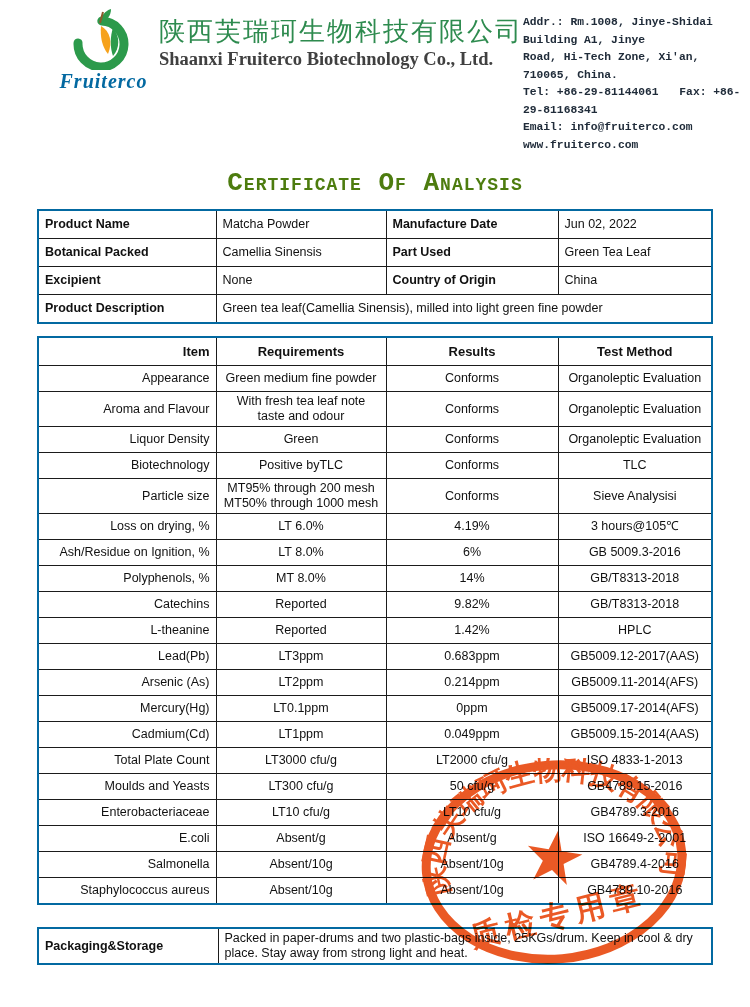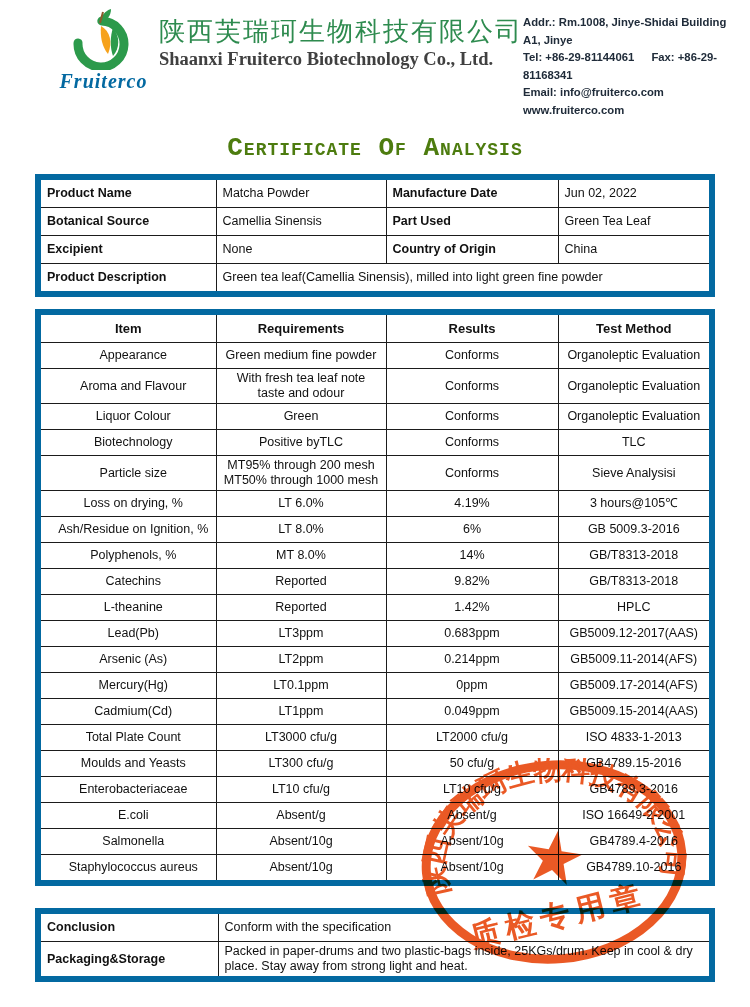--- a/index.html
+++ b/index.html
@@ -9,42 +9,42 @@
   
   .header{display:flex;align-items:flex-start;padding:8px 6px 4px 56px;}
   .logo-block{width:110px;text-align:center;}
   .logo-word{font-family:"Liberation Serif",serif;font-style:italic;font-weight:700;
              font-size:20px;color:#0369a1;letter-spacing:1px;margin-top:-4px;}
   .name-block{flex:1;padding:6px 0 0 8px;}
   .company-cn{font-family:"Liberation Serif",serif;font-size:26px;color:#2e8b4f;
               letter-spacing:2px;white-space:nowrap;}
   .company-en{font-family:"Liberation Serif",serif;font-weight:700;font-size:18.5px;
               color:#404040;white-space:nowrap;}
-  .contact-block{width:256px;font-family:Liberation Sans, sans-serif;font-weight:700;
+  .contact-block{width:256px;font-family:Liberation Mono, monospace;font-weight:700;
                  font-size:11.3px;line-height:17.5px;color:#202c3a;padding-top:6px;}
   .contact-row span{margin-right:14px;}
   .contact-row span:last-child{margin-right:0;}
 
   
   .doc-title{text-align:center;font-family:Liberation Mono, monospace;font-weight:700;
              font-variant:small-caps;font-size:26px;color:#4d7c0f;letter-spacing:1px;
              margin:10px 0 11px 0;}
 
   
   table{border-collapse:collapse;table-layout:fixed;width:674px;margin:0 auto;
-        border:6px solid #0369a1;}
+        border:2px solid #0369a1;}
   td,th{border:1.5px solid #1b1b1b;padding:2px 6px;font-size:12.5px;line-height:1.2;
         overflow:hidden;vertical-align:middle;}
   .product-table td{height:23px;}
   .product-table td:nth-child(odd){font-weight:700;}
   .analysis-table{margin-top:12px;}
   .analysis-table th{font-size:13px;height:23px;}
-  .analysis-table th:first-child{text-align:center;}
+  .analysis-table th:first-child{text-align:right;}
   .analysis-table td{text-align:center;white-space:pre-line;height:21px;}
-  .analysis-table td:first-child{text-align:center;padding-left:16px;}
+  .analysis-table td:first-child{text-align:right;padding-left:16px;}
   .final-table{margin-top:22px;}
   .final-table td{height:23px;}
   .final-table td:first-child{font-weight:700;}
 
   
   .stamp{position:absolute;left:416px;top:758px;width:276px;height:212px;
          mix-blend-mode:multiply;opacity:.9;color:#e8470d;pointer-events:none;}
   .stamp svg{width:100%;height:100%;}
   .stamp text{font-family:"Liberation Sans",sans-serif;font-weight:700;}
 </style>
@@ -69,20 +69,21 @@
       <div class="logo-word">Fruiterco</div>
     </div>
 
     <div class="name-block">
       <div class="company-cn">陕西芙瑞珂生物科技有限公司</div>
       <div class="company-en">Shaanxi Fruiterco Biotechnology Co., Ltd.</div>
     </div>
 
     <div class="contact-block">
       <div class="contact-row">Addr.: Rm.1008, Jinye-Shidai Building A1, Jinye</div>
+      <div class="contact-row">Road, Hi-Tech Zone, Xi'an, 710065, China.</div>
       <div class="contact-row">
         <span>Tel: +86-29-81144061</span>
         <span>Fax: +86-29-81168341</span>
       </div>
       <div class="contact-row">
         <span>Email: info@fruiterco.com</span>
         <span>www.fruiterco.com</span>
       </div>
     </div>
   </div>
@@ -97,21 +98,21 @@
         <col style="width:154px">
       </colgroup>
     <tbody>
         <tr>
           <td>Product Name</td>
           <td>Matcha Powder</td>
           <td>Manufacture Date</td>
           <td>Jun 02, 2022</td>
         </tr>
         <tr>
-          <td>Botanical Source</td>
+          <td>Botanical Packed</td>
           <td>Camellia Sinensis</td>
           <td>Part  Used</td>
           <td>Green Tea Leaf</td>
         </tr>
         <tr>
           <td>Excipient</td>
           <td>None</td>
           <td>Country of Origin</td>
           <td>China</td>
         </tr>
@@ -146,21 +147,21 @@
           <td>Conforms</td>
           <td>Organoleptic Evaluation</td>
         </tr>
         <tr>
           <td>Aroma and Flavour</td>
           <td>With fresh tea leaf note taste and odour</td>
           <td>Conforms</td>
           <td>Organoleptic Evaluation</td>
         </tr>
         <tr>
-          <td>Liquor Colour</td>
+          <td>Liquor Density</td>
           <td>Green</td>
           <td>Conforms</td>
           <td>Organoleptic Evaluation</td>
         </tr>
         <tr>
           <td>Biotechnology</td>
           <td>Positive byTLC</td>
           <td>Conforms</td>
           <td>TLC</td>
         </tr>
@@ -263,24 +264,20 @@
         </tr>
       </tbody>
   </table>
 
   <table class="final-table">
     <colgroup>
         <col style="width:180px">
         <col style="width:494px">
       </colgroup>
     <tbody>
-        <tr>
-          <td>Conclusion</td>
-          <td>Conform with the specification</td>
-        </tr>
         <tr>
           <td>Packaging&amp;Storage</td>
           <td>Packed in paper-drums and two plastic-bags inside, 25KGs/drum. Keep in cool &amp; dry place. Stay away from strong light and heat.</td>
         </tr>
       </tbody>
   </table>
 
   <div class="stamp">
     <svg viewBox="0 0 276 212">
       <g transform="rotate(-5 138 104)" stroke="none" fill="currentColor">

